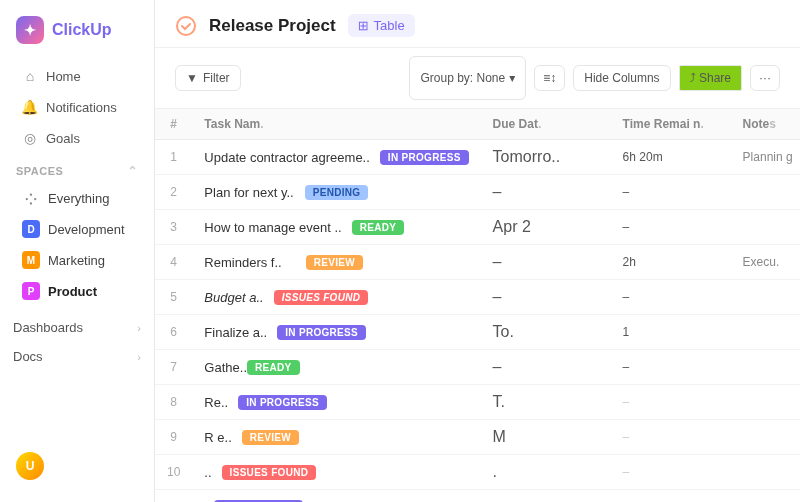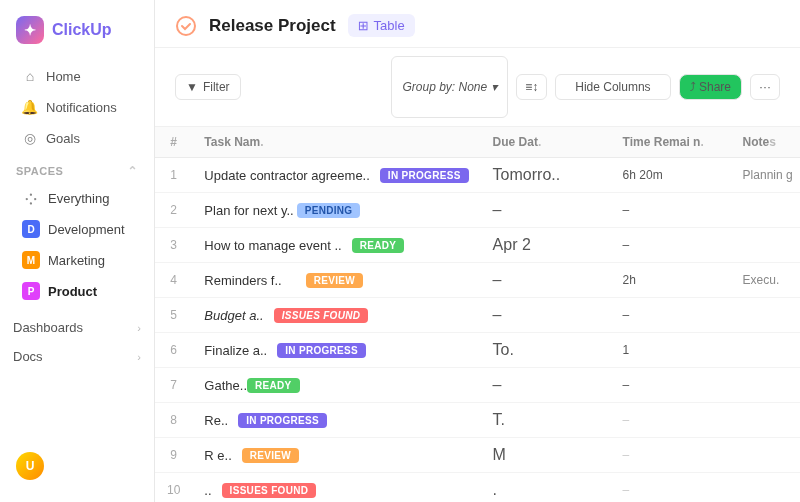--- a/index.html
+++ b/index.html
@@ -35,24 +35,24 @@
     .project-icon { width: 22px; height: 22px; }
     .project-title { font-size: 17px; font-weight: 700; color: #222; }
     .view-tab { display: flex; align-items: center; gap: 5px; padding: 4px 10px; border-radius: 6px; background: #f0f0ff; color: #7b68ee; font-size: 13px; font-weight: 500; cursor: pointer; }
     .view-tab-icon { font-size: 13px; }
 
     
     .toolbar { display: flex; align-items: center; gap: 8px; padding: 8px 20px; border-bottom: 1px solid #f0f0f0; }
     .toolbar-btn { display: flex; align-items: center; gap: 5px; padding: 5px 10px; border-radius: 6px; border: 1px solid #e5e5e5; background: white; color: #555; font-size: 12px; cursor: pointer; }
     .toolbar-spacer { flex: 1; }
     .toolbar-right { display: flex; align-items: center; gap: 8px; }
-    .group-by-btn { display: flex; align-items: center; gap: 4px; padding: 23px 10px; border-radius: 6px; border: 1px solid #e5e5e5; background: white; color: #555; font-size: 12px; cursor: pointer; font-style: italic; }
+    .group-by-btn { display: flex; align-items: center; gap: 4px; padding: 14px 10px; border-radius: 6px; border: 1px solid #e5e5e5; background: white; color: #555; font-size: 12px; cursor: pointer; }
     .sort-btn { display: flex; align-items: center; justify-content: center; padding: 5px 8px; border-radius: 6px; border: 1px solid #e5e5e5; background: white; color: #555; font-size: 12px; cursor: pointer; }
-    .hide-cols-btn { padding: 5px 19px; border-radius: 6px; border: 1px solid #e5e5e5; background: white; color: #555; font-size: 12px; cursor: pointer; }
-    .share-btn { padding: 5px 10px; border-radius: 8px; border: 1px solid #e5e5e5; background: #22c55e; color: #555; font-size: 12px; cursor: pointer; }
+    .hide-cols-btn { padding: 5px 10px; border-radius: 6px; border: 1px solid #e5e5e5; background: white; color: #555; font-size: 12px; cursor: pointer; }
+    .share-btn { padding: 5px 10px; border-radius: 2px; border: 1px solid #e5e5e5; background: #84cc16; color: #555; font-size: 12px; cursor: pointer; }
     .more-btn { padding: 5px 8px; border-radius: 6px; border: 1px solid #e5e5e5; background: white; color: #555; font-size: 12px; cursor: pointer; }
 
     
     .table-container { flex: 1; overflow-y: auto; overflow-x: hidden; }
     table { width: 100%; border-collapse: collapse; }
     thead th { padding: 8px 12px; text-align: left; font-size: 12px; font-weight: 600; color: #888; border-bottom: 1px solid #ebebeb; background: #fafafa; position: sticky; top: 0; z-index: 1; white-space: nowrap; }
     thead th:first-child { width: 30px; color: #aaa; text-align: center; }
     thead th:nth-child(2) { min-width: 220px; }
     thead th:nth-child(3) { min-width: 130px; }
     thead th:nth-child(4) { min-width: 120px; }
@@ -199,21 +199,21 @@
                 <span class="badge badge-inprogress">IN PROGRESS</span>
               </div>
             </td>
             <td class="due-date">Tomorro..</td>
             <td class="time-remaining">6h 20m</td>
             <td class="notes">Plannin g</td>
           </tr>
           <tr>
             <td>2</td>
             <td>
-              <div style="display: flex; align-items: flex-start; gap: 3px;">
+              <div style="display: flex; align-items: flex-start; gap: 11px;">
                 <span class="task-name">Plan for next y..</span>
                 <span class="badge badge-pending">PENDING</span>
               </div>
             </td>
             <td class="due-date">–</td>
             <td class="time-remaining">–</td>
             <td class="notes"></td>
           </tr>
           <tr>
             <td>3</td>

